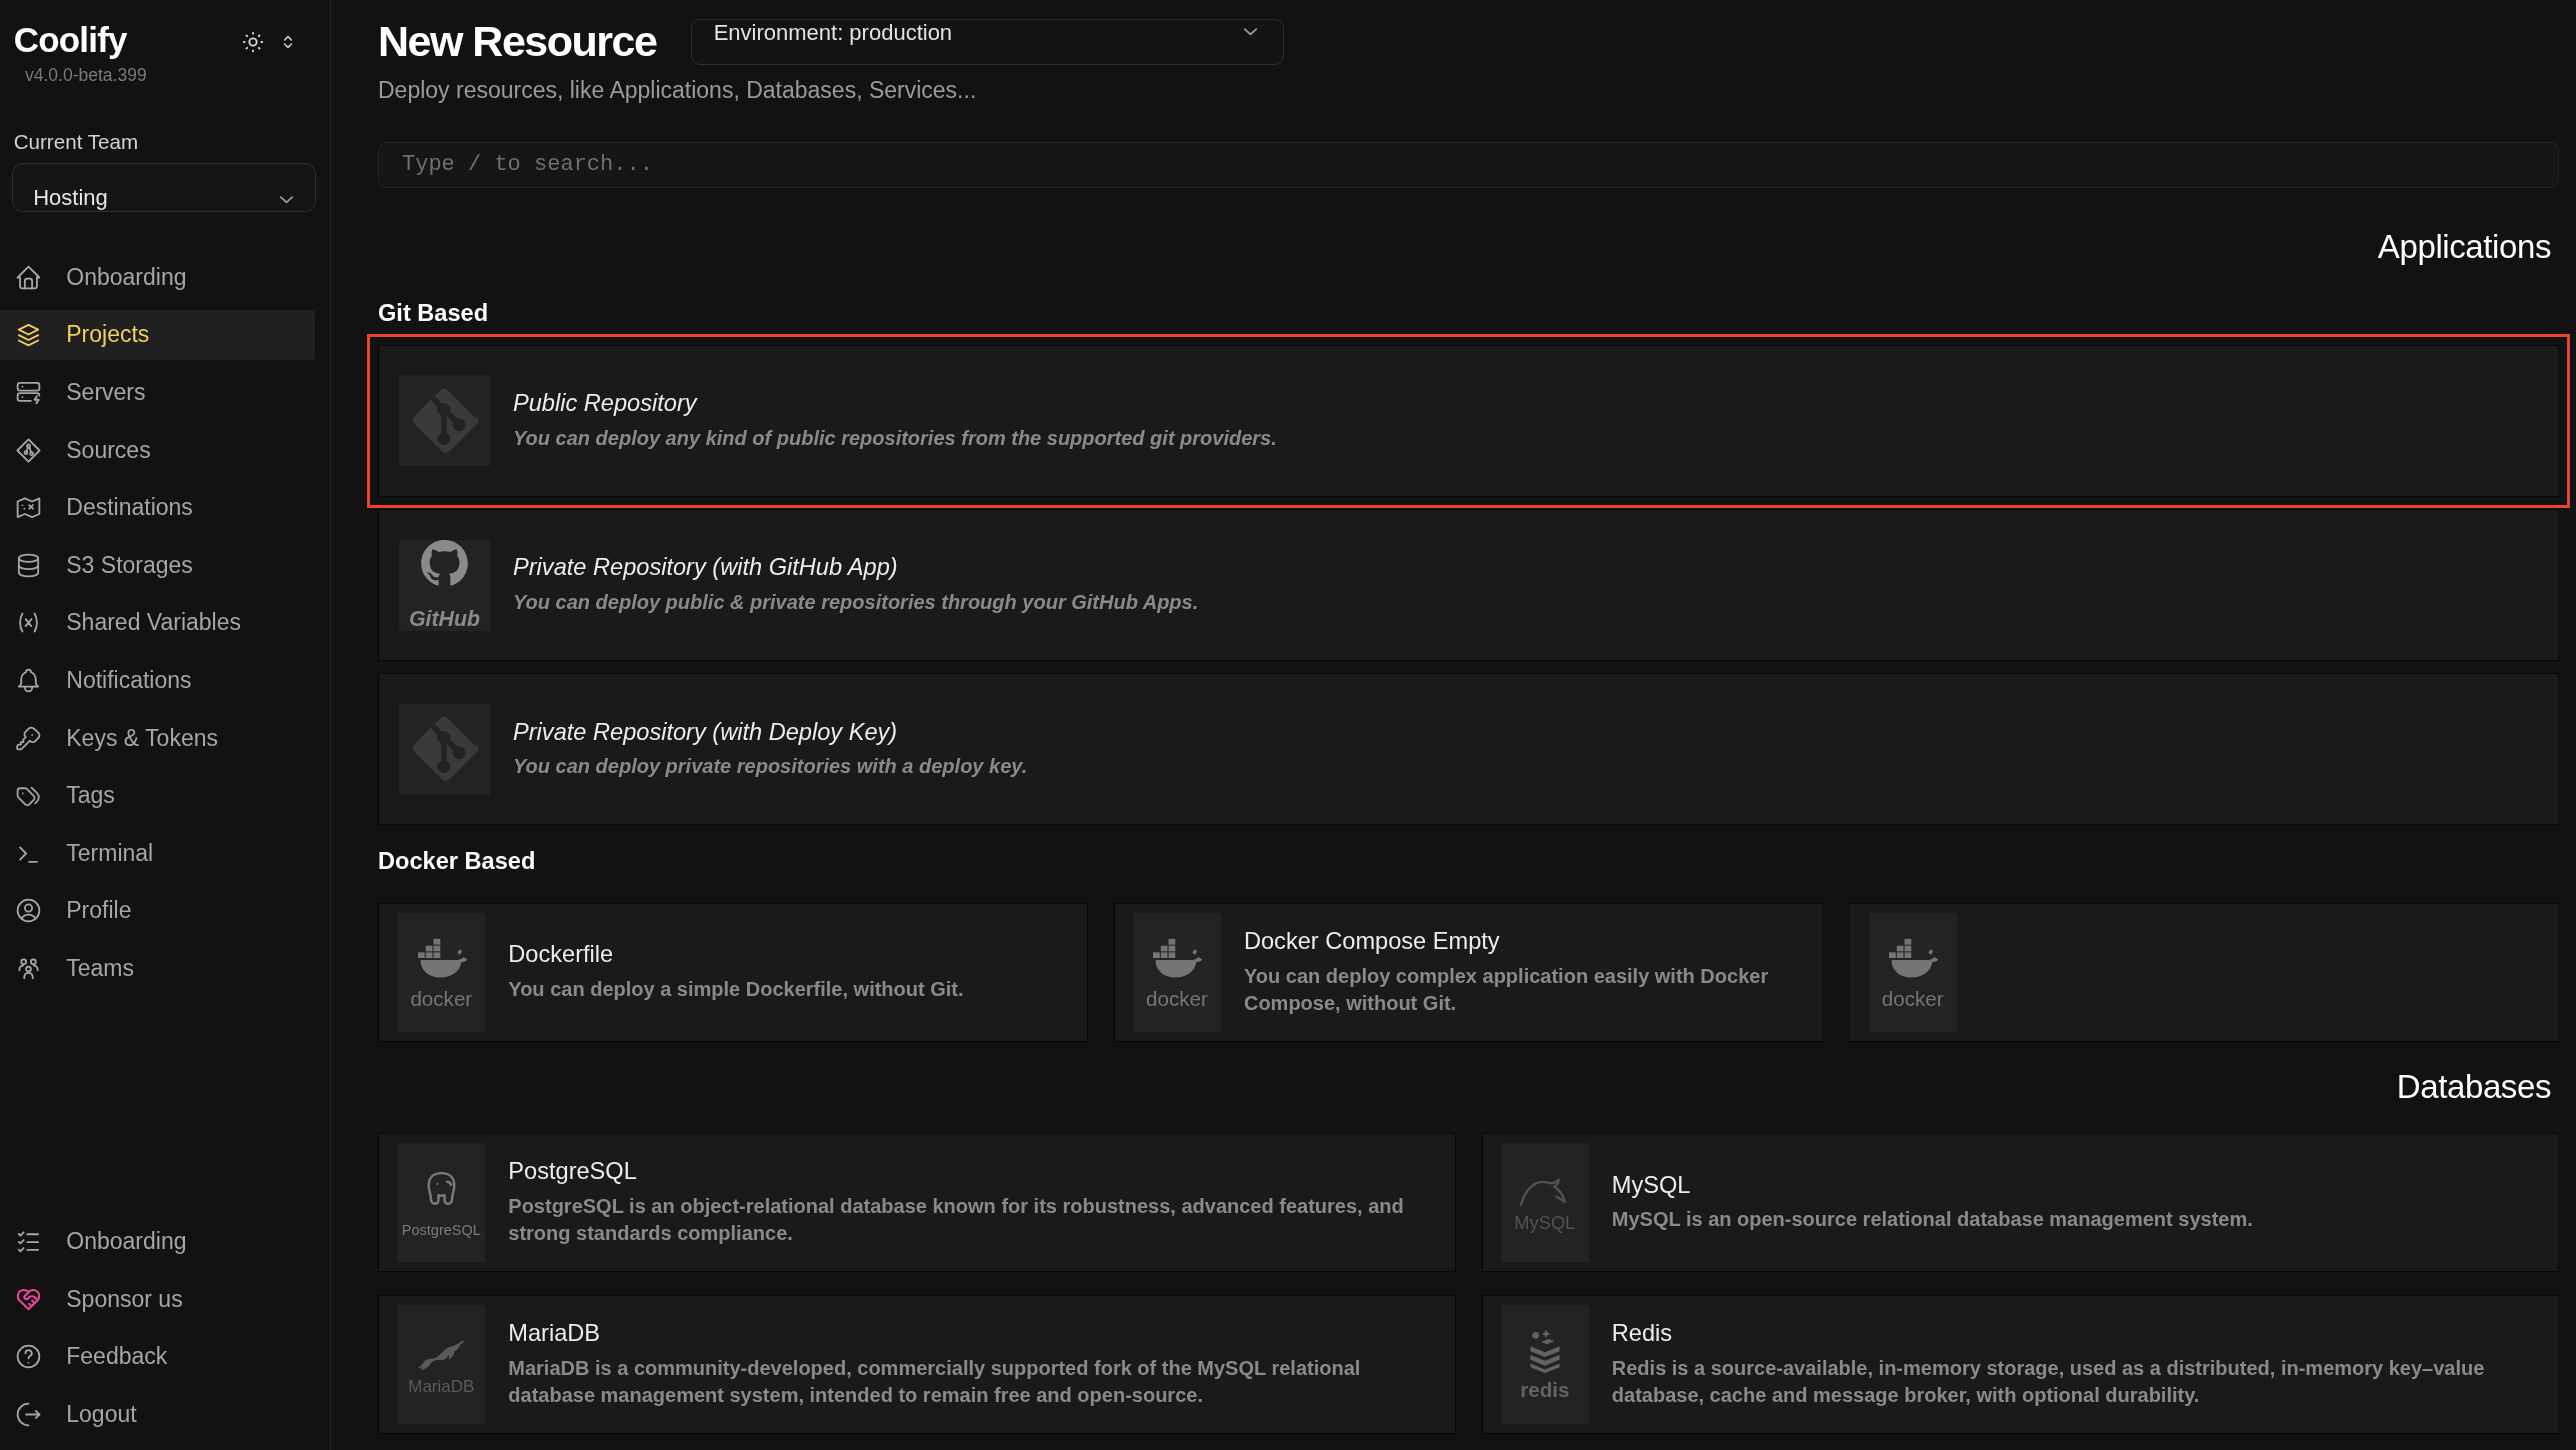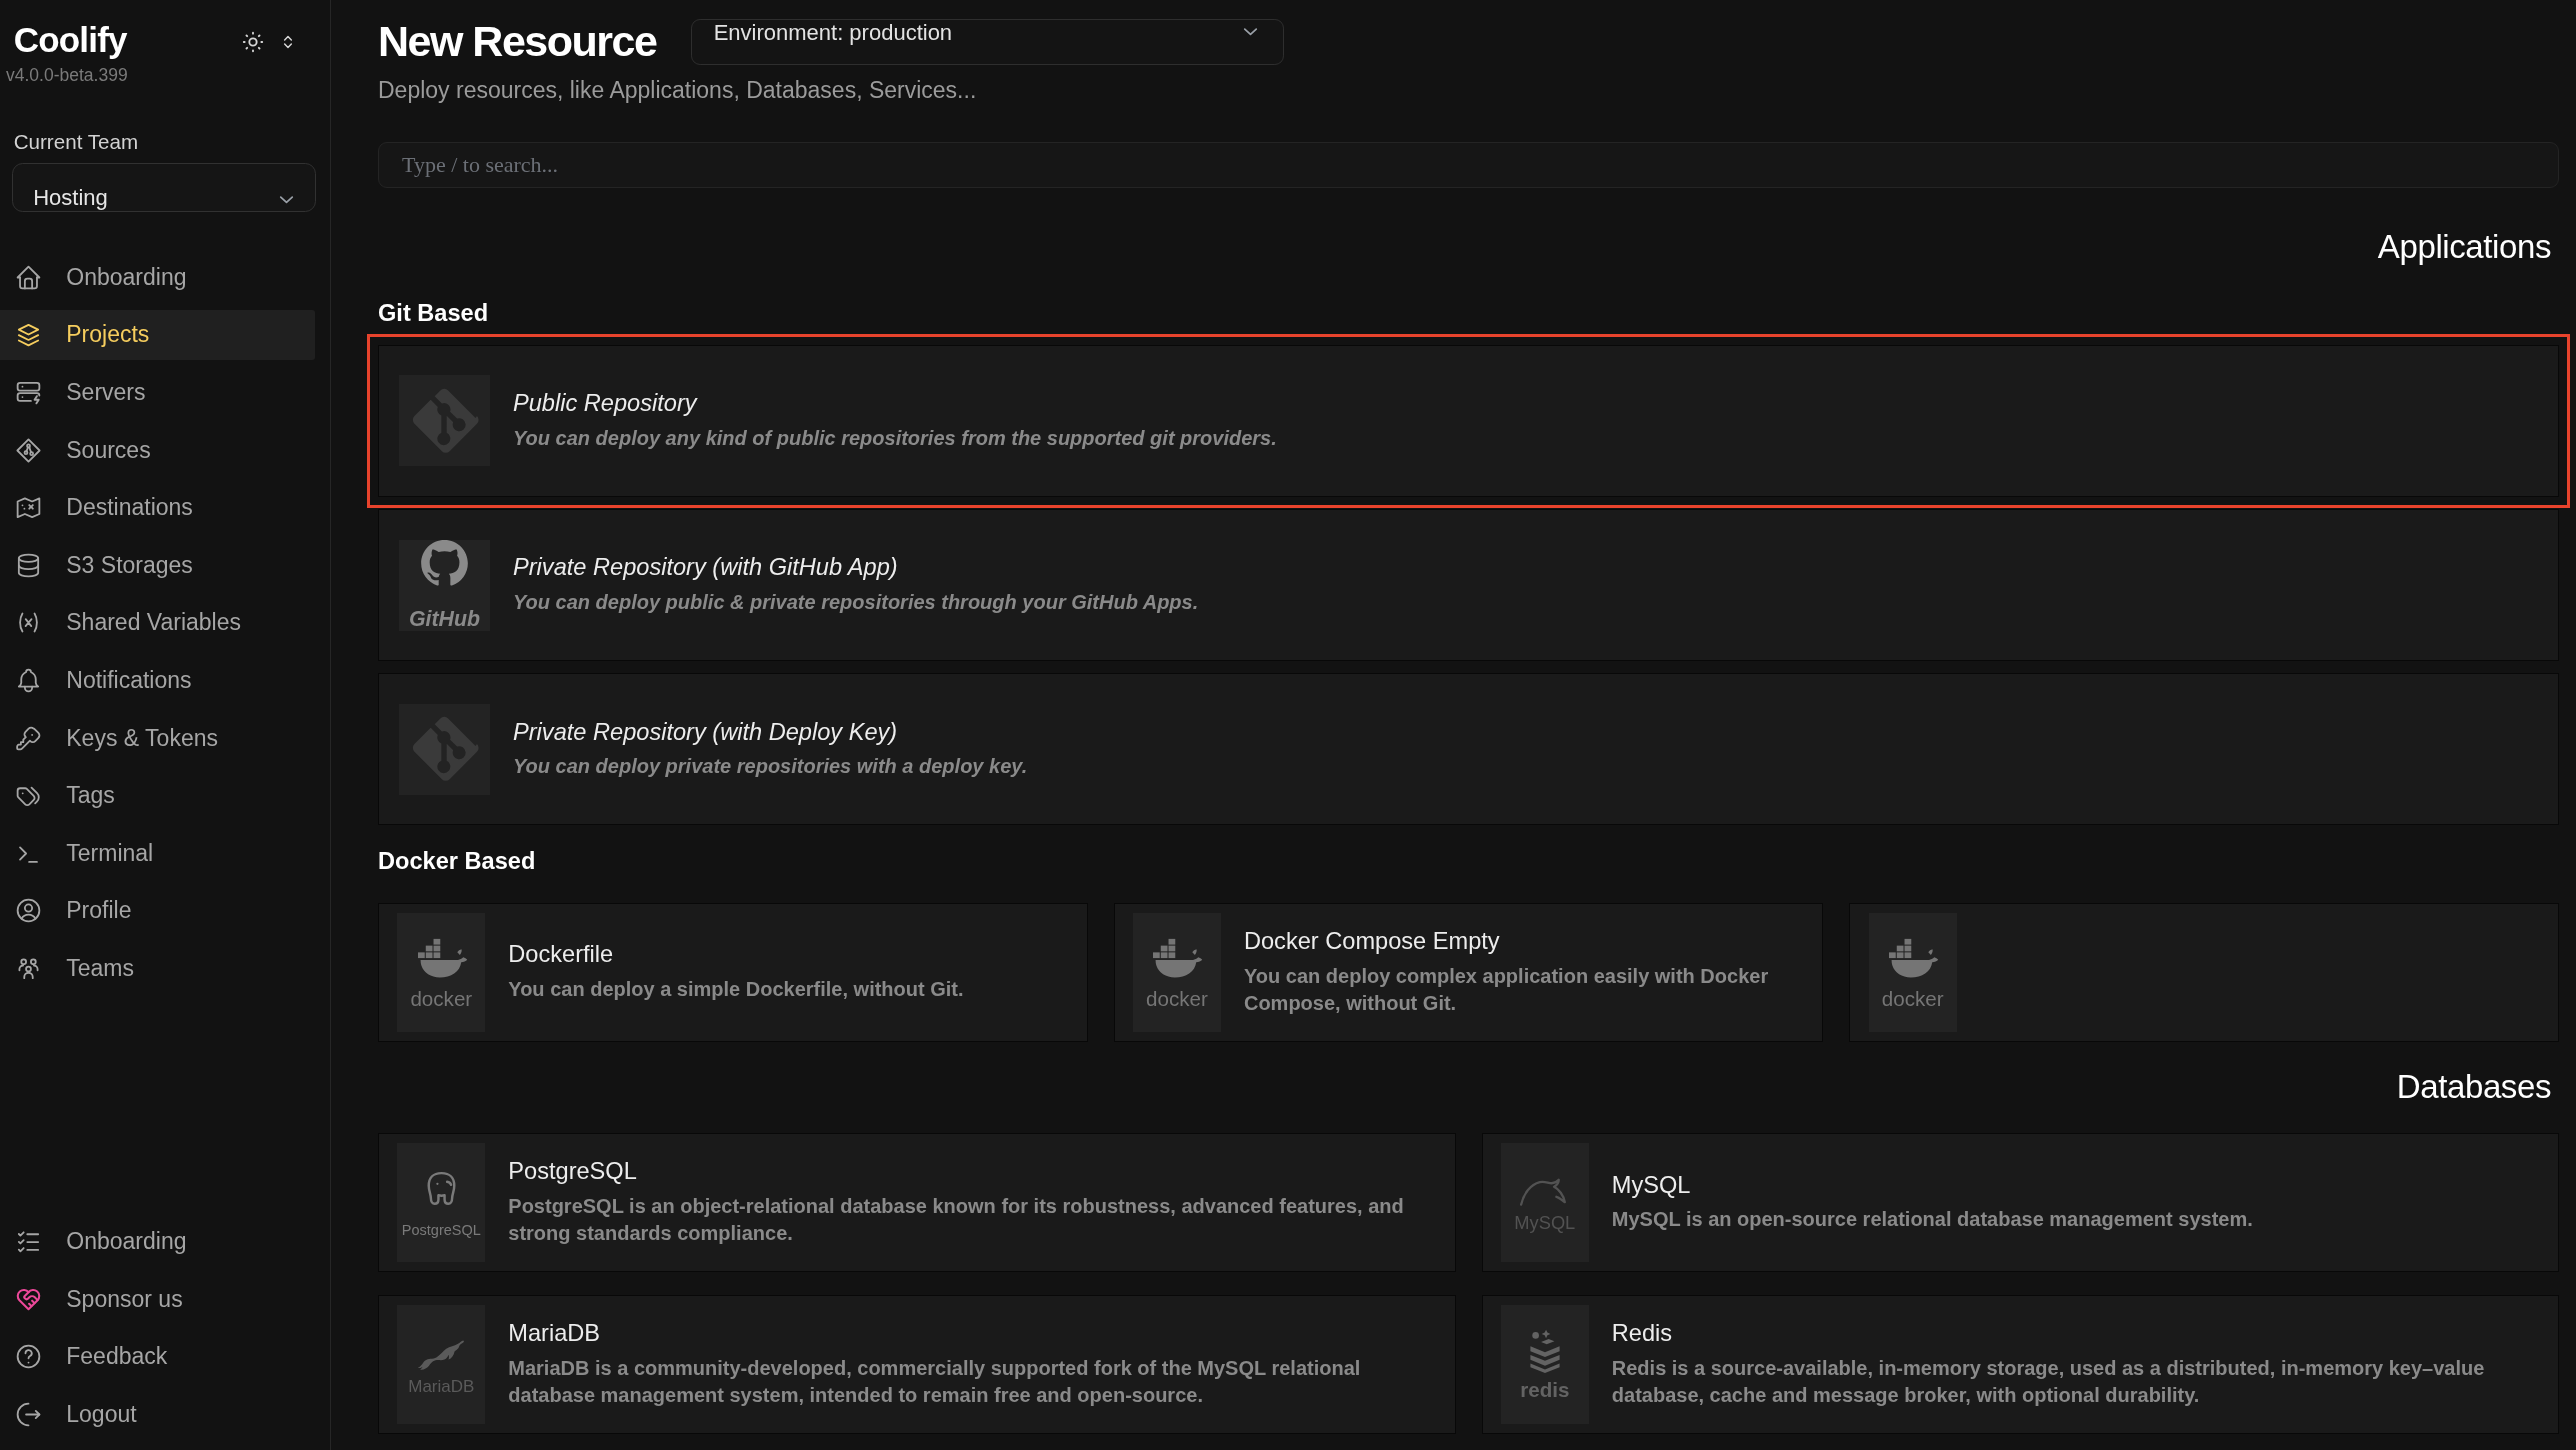--- a/index.html
+++ b/index.html
@@ -10,21 +10,21 @@
     font-family:"Liberation Sans", sans-serif;
   }
   .app { display:flex; height:100%; }
 
   
   aside { width:331px; flex-shrink:0; border-right:1.5px solid #262626; display:flex; flex-direction:column; background:#121212; }
   .logo-row { display:flex; justify-content:space-between; align-items:flex-start; padding:20px 32px 0 13.7px; }
   .logo { font-size:35px; font-weight:bold; letter-spacing:-0.8px; color:#fff; cursor:pointer; }
   .theme-controls { display:flex; align-items:center; gap:12.2px; margin-top:9.1px; color:#d6d6d6; }
   .theme-controls .tc-icon { display:flex; cursor:pointer; }
-  .version { padding-left:6px; margin-top:5.3px; font-size:17.5px; color:#7a7a7a; }
+  .version { padding-left:25px; margin-top:5.3px; font-size:17.5px; color:#7a7a7a; }
   .team-label { padding-left:13.7px; margin-top:44px; font-size:20.6px; color:#d2d2d2; }
   .team-select { margin:9.1px 13.7px 0 12.2px; height:49px; border:1.5px solid #313131; border-radius:10.7px; background:#151515;
     display:flex; align-items:flex-end; justify-content:space-between; padding:0 17px 0 20px; font-size:22px; color:#e6e6e6; cursor:pointer; }
   nav { margin-top:40px; }
   ul { list-style:none; margin:0; padding:0 15.2px 0 0; }
   li.nav-item { height:50px; display:flex; align-items:center; padding-left:13.7px; gap:23.6px; font-size:23px;
     color:#a6a6a6; margin-bottom:7.6px; cursor:pointer; border-radius:0 3px 3px 0; }
   li.nav-item.active { background:#202020; color:#f5cd5e; }
   .nav-icon { width:29px; height:29px; display:flex; flex-shrink:0; }
   .nav-icon svg { width:100%; height:100%; }
@@ -32,21 +32,21 @@
   .footer-nav { margin-bottom:3px; }
 
   
   main { flex:1; padding:17px 17px 0 47px; }
   .header-row { display:flex; align-items:center; gap:35px; }
   h1 { margin:0; font-size:43px; font-weight:bold; letter-spacing:-1.5px; }
   .env-select { width:593px; height:46px; border:1.5px solid #2e2e2e; border-radius:9.1px; background:#141414;
     display:flex; align-items:flex-start; justify-content:space-between; padding:0 21.3px; font-size:22px; color:#e3e3e3; cursor:pointer; }
   .subtitle { margin:10.7px 0 0; font-size:23px; color:#9b9b9b; }
   .search { display:block; margin-top:38px; width:100%; height:46px; background:#161616; border:1.5px solid #242424;
-    border-radius:9px; color:#c8c8c8; font-size:22px; padding:0 23px; outline:none; font-family:Liberation Serif, serif; }
+    border-radius:9px; color:#c8c8c8; font-size:22px; padding:0 23px; outline:none; font-family:Liberation Mono, monospace; }
   .search::placeholder { color:#6b6f76; }
   h2 { margin:40px 8px 0; font-size:33px; font-weight:normal; letter-spacing:-0.4px;text-align:right; }
   h2.db { margin-top:26px; }
   h3 { margin:34px 0 0; font-size:23.6px; font-weight:bold; }
   h3.docker { margin-top:23px; }
 
   .stack { margin-top:18.3px; display:flex; flex-direction:column; gap:12.2px;font-style:italic; }
   .card { background:#1a1a1a; border:1.5px solid #080808; display:flex; align-items:center; padding:0 20px; cursor:pointer; }
   .git-card { height:152px; }
   .annotated { position:relative; }

